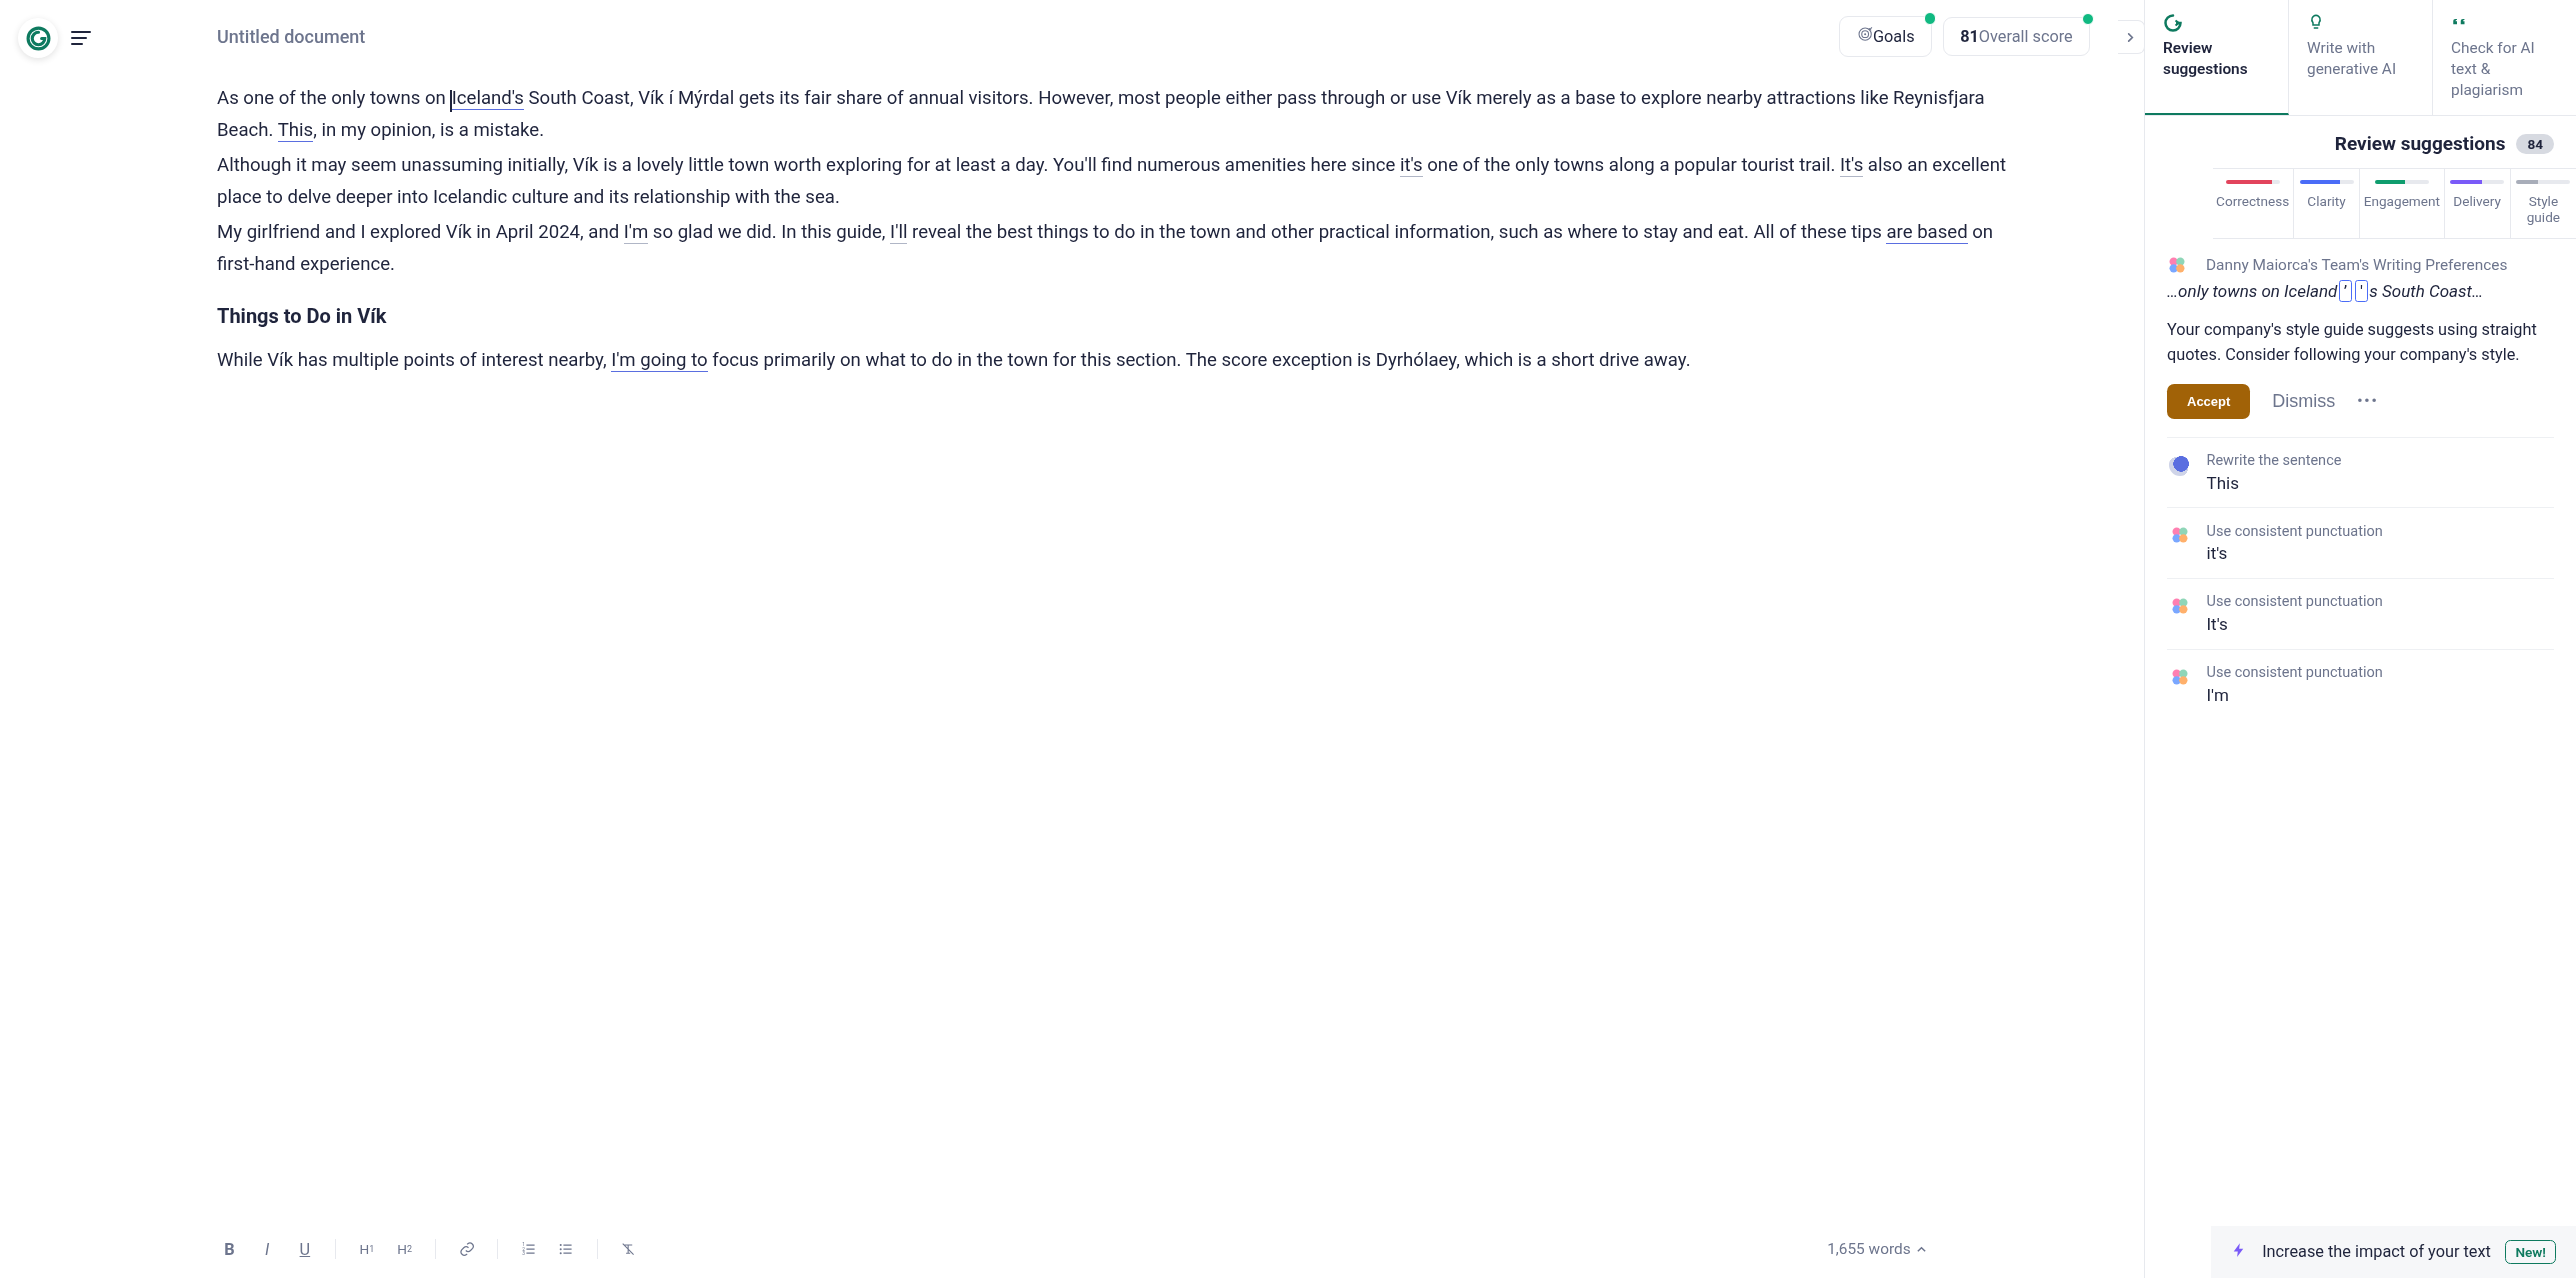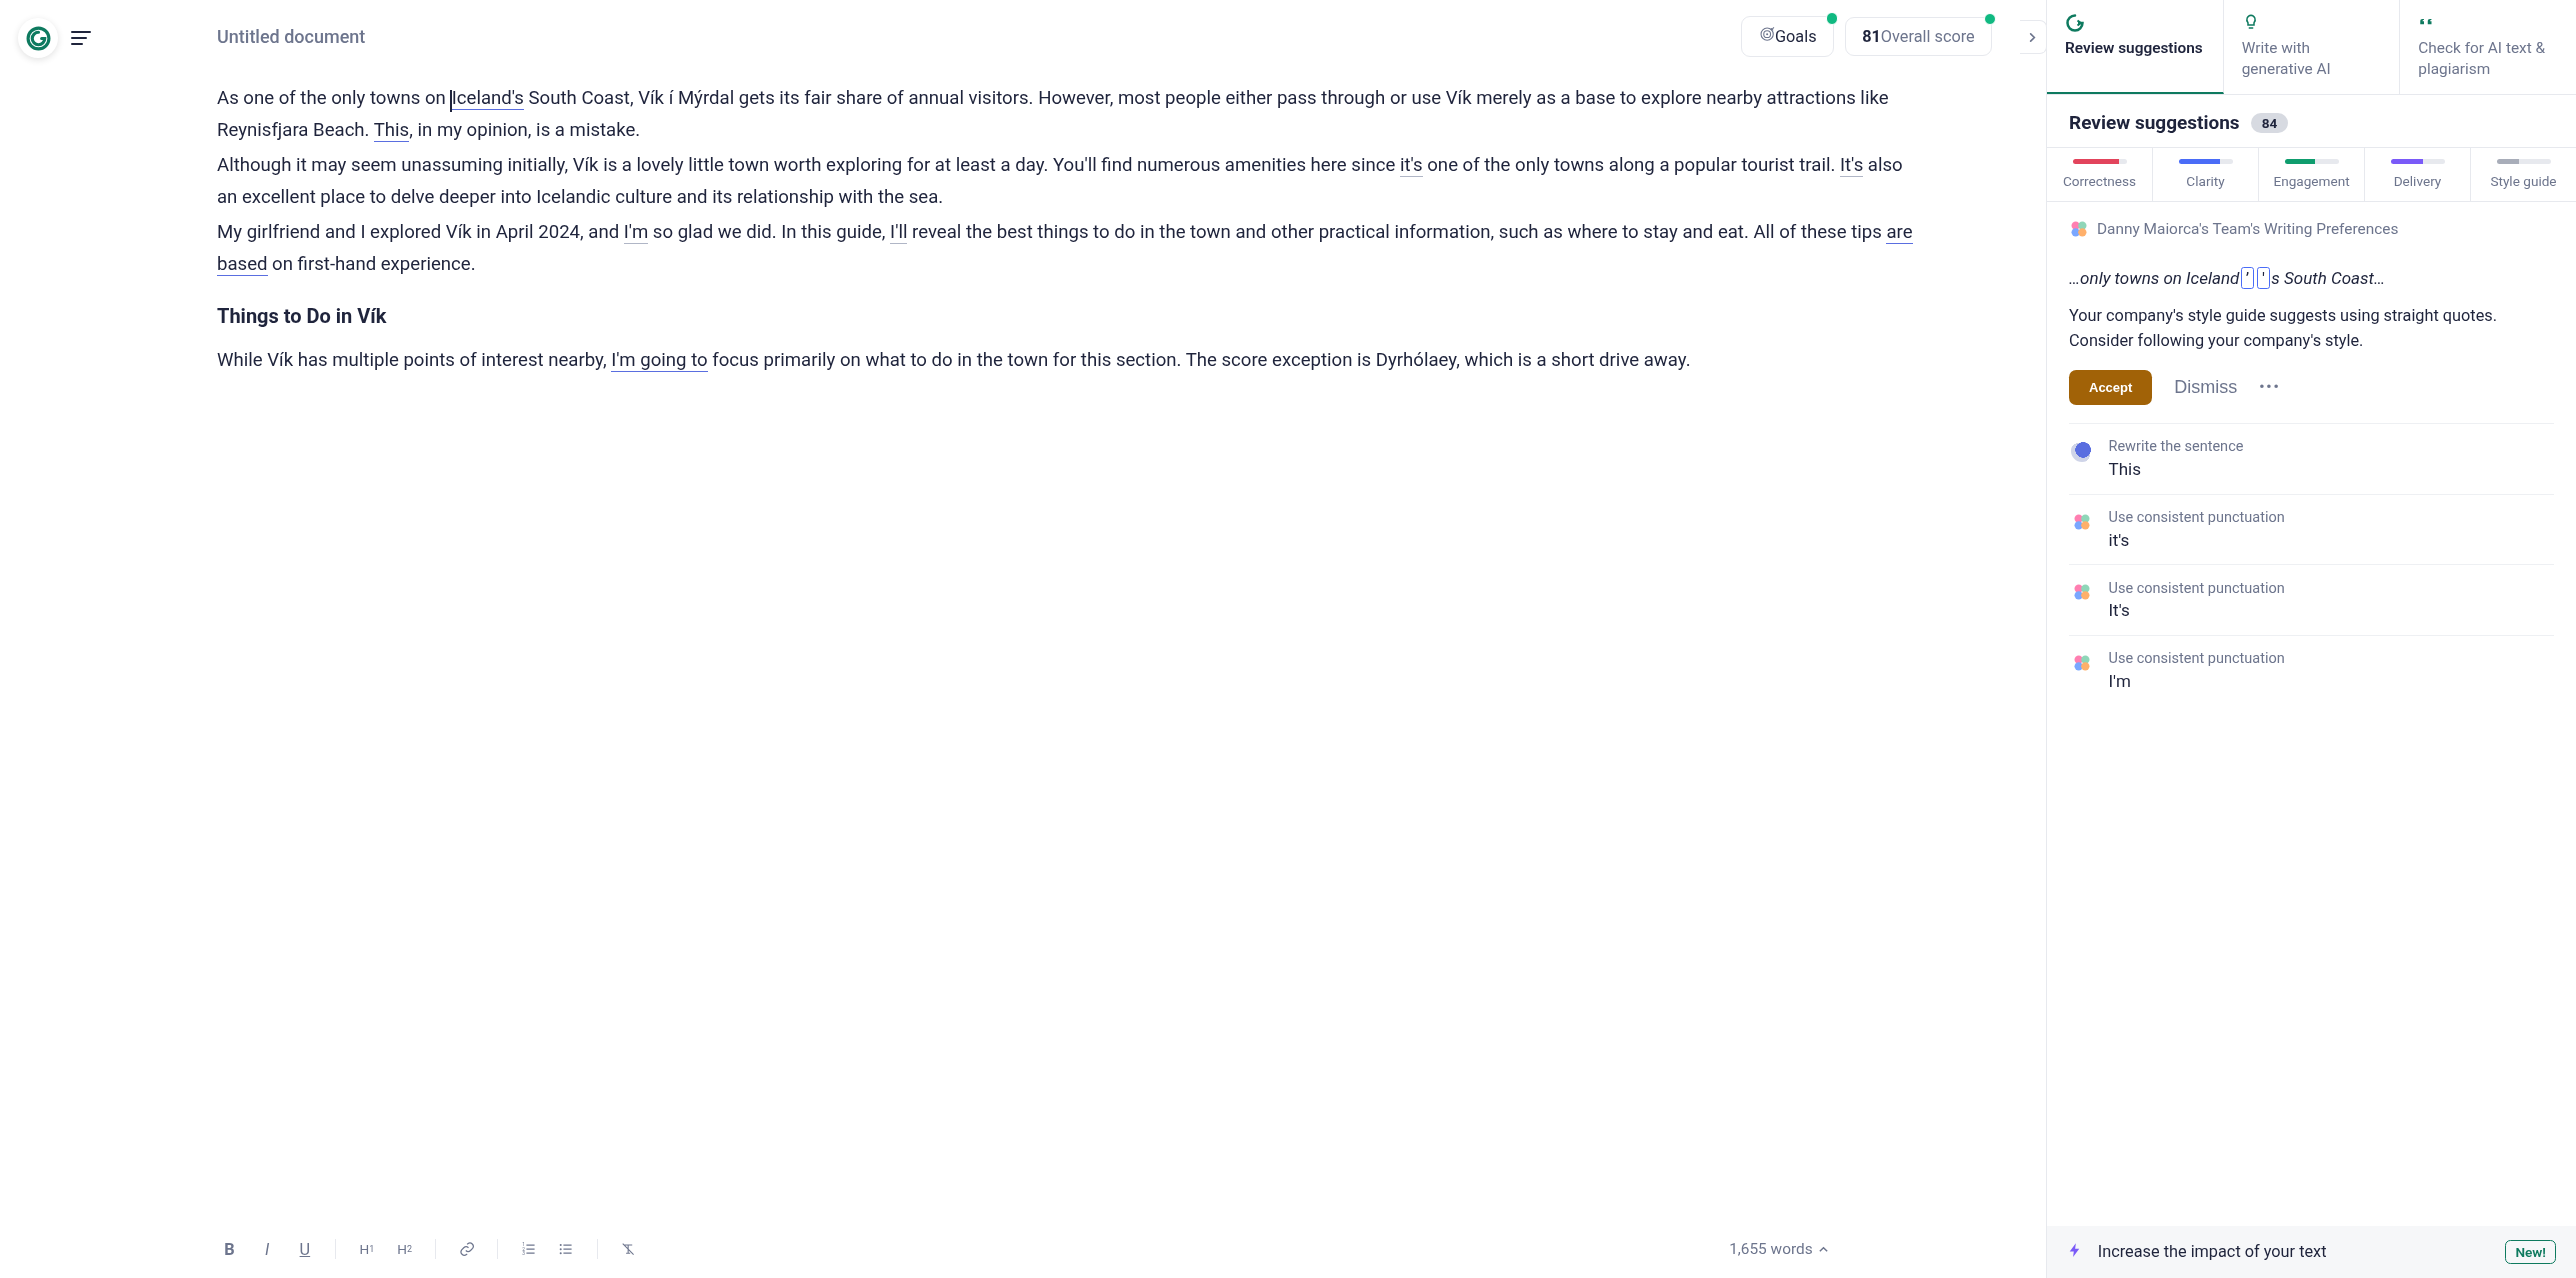--- a/index.html
+++ b/index.html
@@ -36,21 +36,21 @@
 .underline-gray { border-bottom: 1.8px solid #b0b6c6; }
 .cursor-box { display: inline-block; width: 1.4px; height: 22px; background: #1f243c; vertical-align: text-bottom; position: relative; top: 2.7px; }
 .h2title { font-size: 20px; font-weight: 700; margin-top: 23.5px; margin-bottom: 16.3px; }
 
 .bottom-bar { position: absolute; bottom: 0; left: 0; right: 0; background: #fff; padding: 12.7px 36px 16.3px 217px; display: flex; align-items: center; gap: 12.7px; }
 .tb-btn { width: 25px; height: 25px; display:flex; align-items:center; justify-content:center; color:#6d758d; cursor:pointer; font-size:16.3px;}
 .tb-sep { width:0.9px; height:20px; background:#e7e9ee; margin: 0 5.4px;}
 .word-count { margin-left: auto; margin-right: 181px; color:#6d758d; font-size:15.4px; display:flex; align-items:center; gap:5.4px;}
 .help-circle { position:absolute; bottom:14.5px; left:22px; width:25px; height:25px; border:1.4px solid #a8adb9; border-radius:50%; display:flex; align-items:center; justify-content:center; color:#a8adb9; font-size:14.5px; cursor:pointer;}
 
-.sidebar { width: 530px; border-left: 0.9px solid #e7e9ee; display:flex; flex-direction:column; background:#fff;}
+.sidebar { width: 432px; border-left: 0.9px solid #e7e9ee; display:flex; flex-direction:column; background:#fff;align-items:flex-end;}
 .top-tabs { display:flex; border-bottom: 0.9px solid #e7e9ee;}
 .top-tab { flex:1; padding: 12.7px 18px 14.5px; border-right:0.9px solid #e7e9ee; cursor:pointer;}
 .top-tab:last-child{ border-right:none;}
 .top-tab .tt-icon { height: 20px; margin-bottom: 5.4px;}
 .top-tab .tt-label { font-size: 15.4px; line-height: 1.35; color:#6d758d;}
 .top-tab.active { border-bottom: 2.7px solid #0e7a5f; }
 .top-tab.active .tt-label { color:#1f243c; font-weight:600;}
 
 .panel-title-row { display:flex; align-items:center; gap:11px; padding: 16.3px 22px 12.7px; }
 .panel-title { font-size:19px; font-weight:700; }
@@ -61,21 +61,21 @@
 .cat-tab:last-child{border-right:none;}
 .cat-tab .bar{ width: 54px; height:4.5px; border-radius:2.7px; margin: 0 auto 9px;}
 .bar-red{ background: linear-gradient(to right, #e2445c 85%, #e7e9ee 85%);}
 .bar-blue{ background: linear-gradient(to right, #4a6cf7 75%, #e7e9ee 75%);}
 .bar-green{ background: linear-gradient(to right, #0f9d6e 55%, #e7e9ee 55%);}
 .bar-purple{ background: linear-gradient(to right, #7a5af8 60%, #e7e9ee 60%);}
 .bar-gray{ background: linear-gradient(to right, #a8adb9 40%, #e7e9ee 40%);}
 
 .suggestions-scroll { flex:1; overflow-y:auto; padding: 0 22px;}
 .sugg-card { padding: 16.3px 0 18px; }
-.sugg-header { display:flex; align-items:center; gap:8px; color:#6d758d; font-size:15.4px; margin-bottom: 28px;}
+.sugg-header { display:flex; align-items:center; gap:19px; color:#6d758d; font-size:15.4px; margin-bottom: 5px;}
 .flower-icon { width:20px; height:20px; display:inline-block;}
 .quote-preview { font-size:17px; font-style: italic; color:#1f243c; margin-bottom: 14.5px;}
 .quote-preview .qp-box { display:inline-block; border:1.4px solid #4a6cf7; padding: 0 3.6px; border-radius:2.7px; font-style:normal; margin: 0 1.8px;}
 .sugg-body { font-size:16.3px; line-height:1.55; color:#1f243c; margin-bottom: 16.3px;}
 .sugg-actions { display:flex; align-items:center; gap: 22px;}
 .btn-accept { background:#a16207; color:#fff; border:none; border-radius:7.2px; padding: 10px 20px; font-size:13px; font-weight:600; cursor:pointer;}
 .btn-dismiss { background:none; border:none; color:#6d758d; font-size:18px; cursor:pointer;}
 .btn-more { color:#6d758d; letter-spacing:1.8px; cursor:pointer; font-weight:bold;}
 
 .sugg-row { display:flex; gap:14.5px; padding: 14.5px 0; border-top:0.9px solid #eef0f3; cursor:pointer; align-items:flex-start;}

